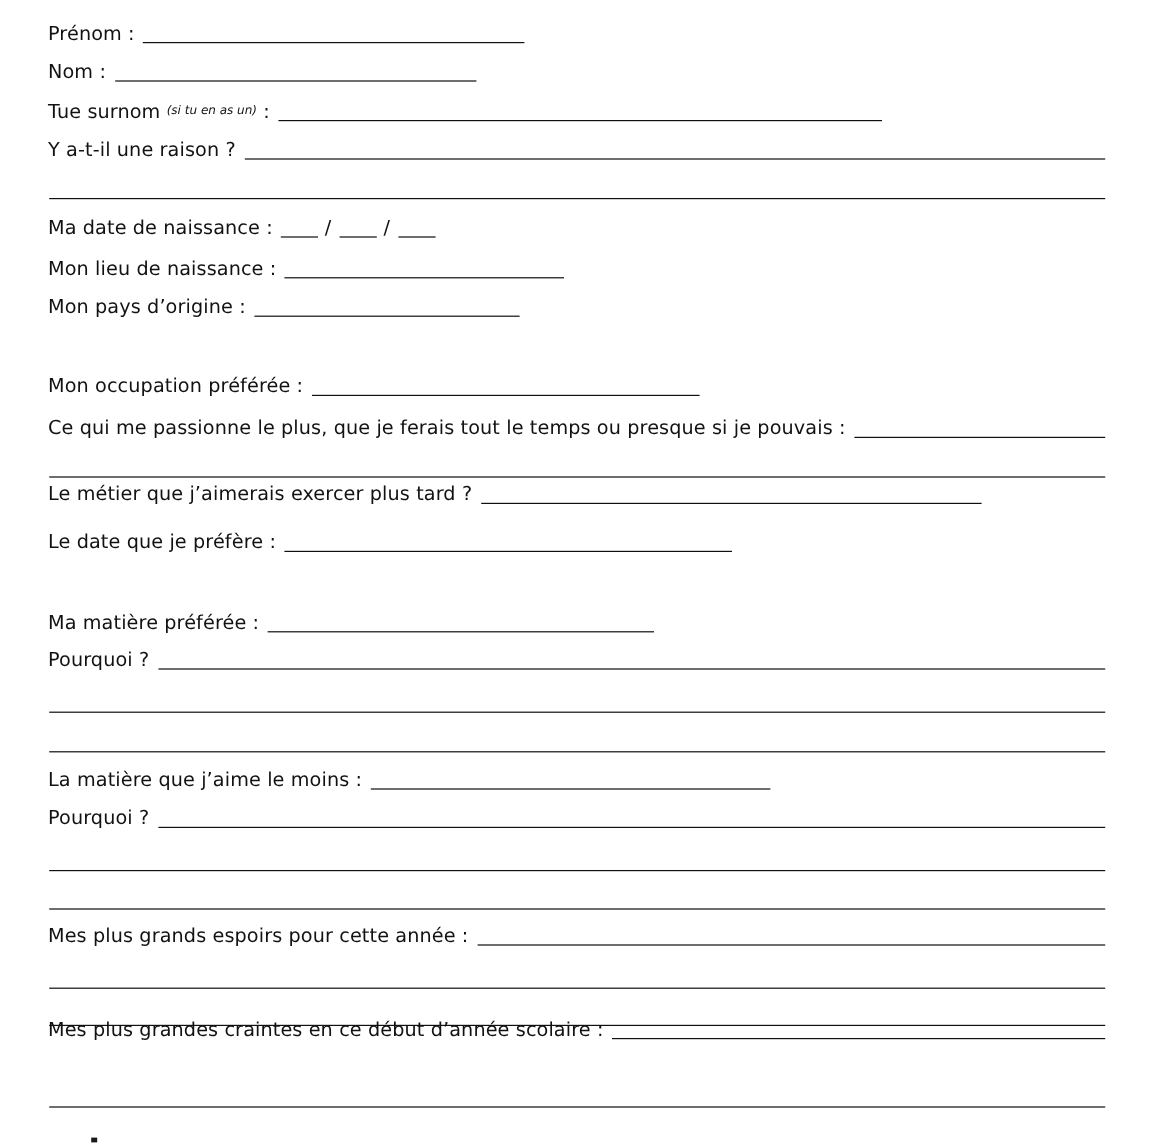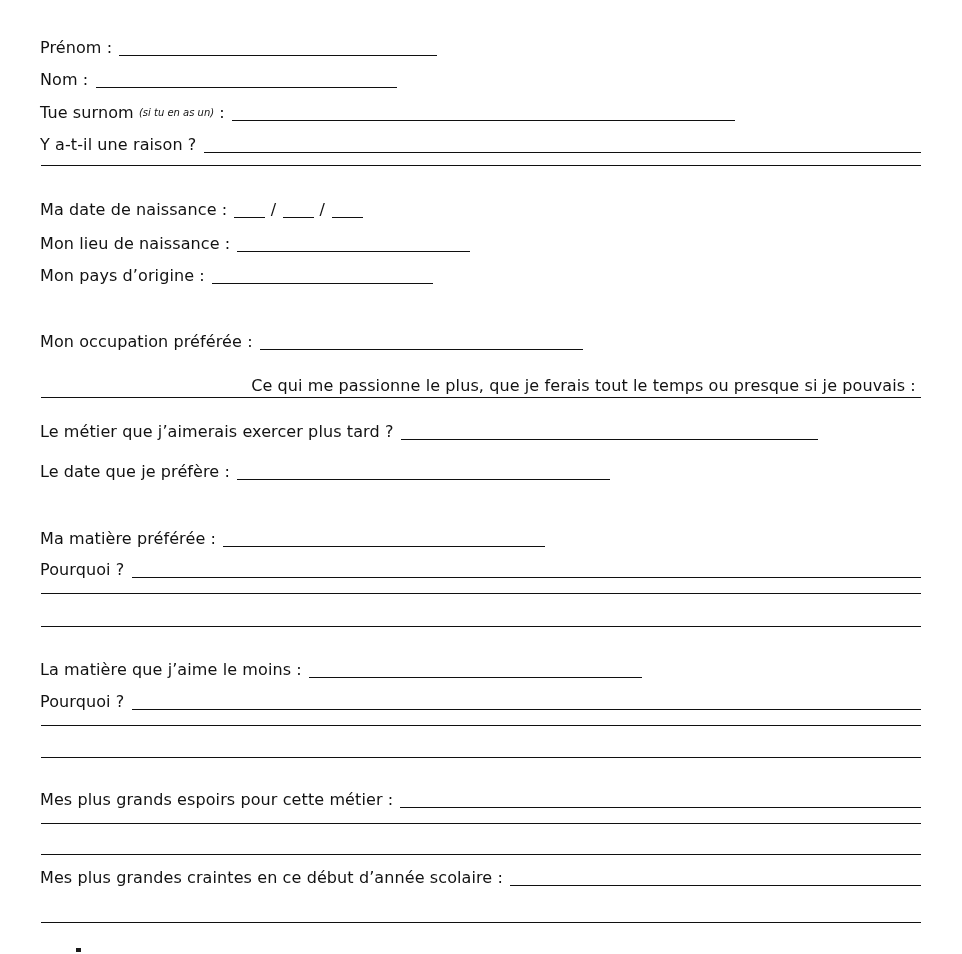--- a/index.html
+++ b/index.html
@@ -21,21 +21,20 @@
     background: #ffffff;
   }
   
   .field-row {
     position: absolute;
     left: 40px;
     height: 23px;
     display: flex;
     align-items: flex-end;
     font-size: 16px;
-    margin-top: 20px;
   }
   .field-row .label,
   .field-row .suffix,
   .field-row .sep {
     white-space: pre;
     line-height: 23px;
     letter-spacing: 0.1px;
   }
   .field-row .italic {
     font-style: italic;
@@ -108,21 +107,21 @@
         <span class="blank"></span>
       </div>
       <div class="field-row" style="top: 244px; width: 393px;">
         <span class="label">Mon pays d’origine : </span>
         <span class="blank"></span>
       </div>
       <div class="field-row" style="top: 310px; width: 543px;">
         <span class="label">Mon occupation préférée : </span>
         <span class="blank"></span>
       </div>
-      <div class="field-row" style="top: 354px; width: 881px; flex-direction: column;">
+      <div class="field-row" style="top: 345px; width: 881px;">
         <span class="label">Ce qui me passionne le plus, que je ferais tout le temps ou presque si je pouvais : </span>
         <span class="blank"></span>
       </div>
       <div class="rule" style="top: 397px;"></div>
       <div class="field-row" style="top: 400px; width: 778px;">
         <span class="label">Le métier que j’aimerais exercer plus tard ? </span>
         <span class="blank"></span>
       </div>
       <div class="field-row" style="top: 440px; width: 570px;">
         <span class="label">Le date que je préfère : </span>
@@ -142,21 +141,21 @@
         <span class="label">La matière que j’aime le moins : </span>
         <span class="blank"></span>
       </div>
       <div class="field-row" style="top: 670px; width: 881px;">
         <span class="label">Pourquoi ? </span>
         <span class="blank"></span>
       </div>
       <div class="rule" style="top: 725px;"></div>
       <div class="rule" style="top: 757px;"></div>
       <div class="field-row" style="top: 768px; width: 881px;">
-        <span class="label">Mes plus grands espoirs pour cette métier : </span>
+        <span class="label">Mes plus grands espoirs pour cette année : </span>
         <span class="blank"></span>
       </div>
       <div class="rule" style="top: 823px;"></div>
       <div class="rule" style="top: 854px;"></div>
       <div class="field-row" style="top: 846px; width: 881px;">
         <span class="label">Mes plus grandes craintes en ce début d’année scolaire : </span>
         <span class="blank"></span>
       </div>
       <div class="rule" style="top: 922px;"></div>
     </div>

